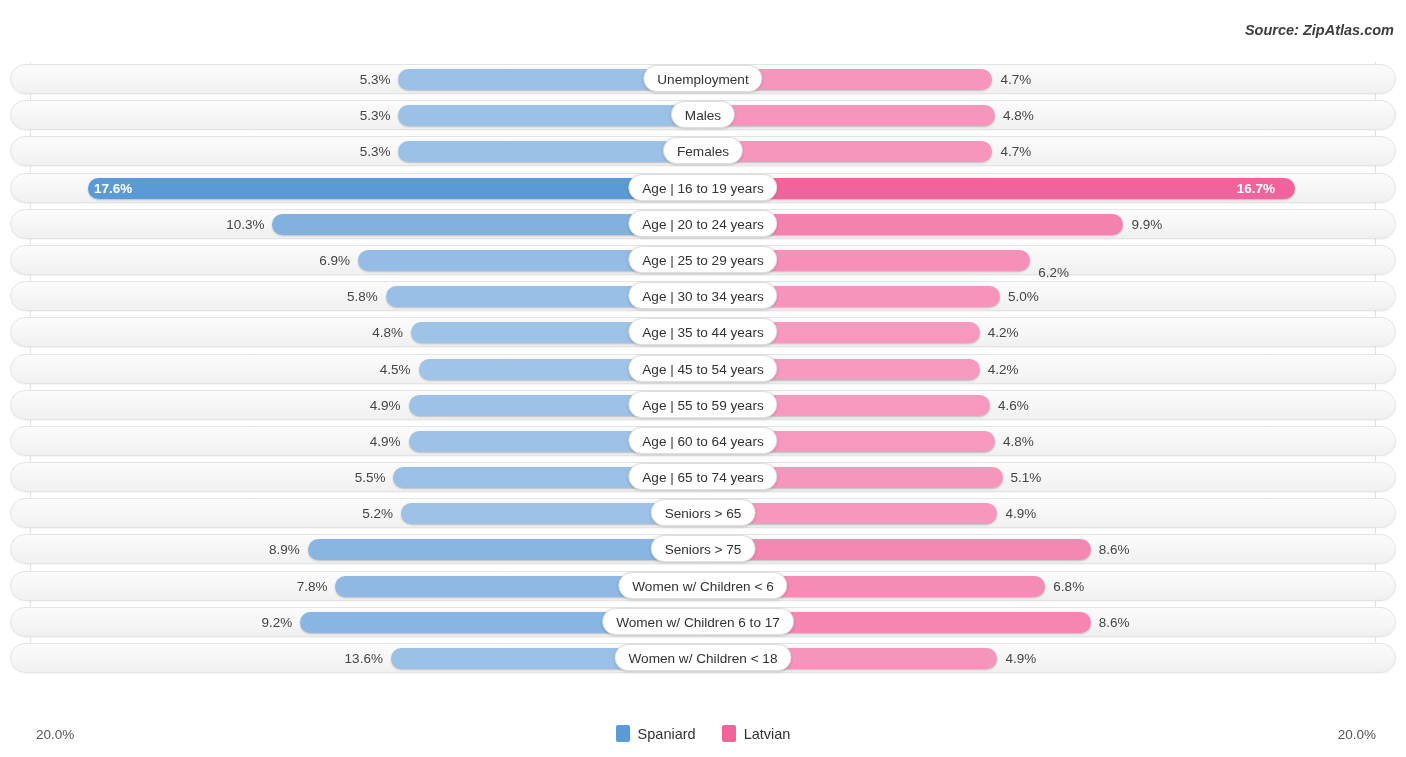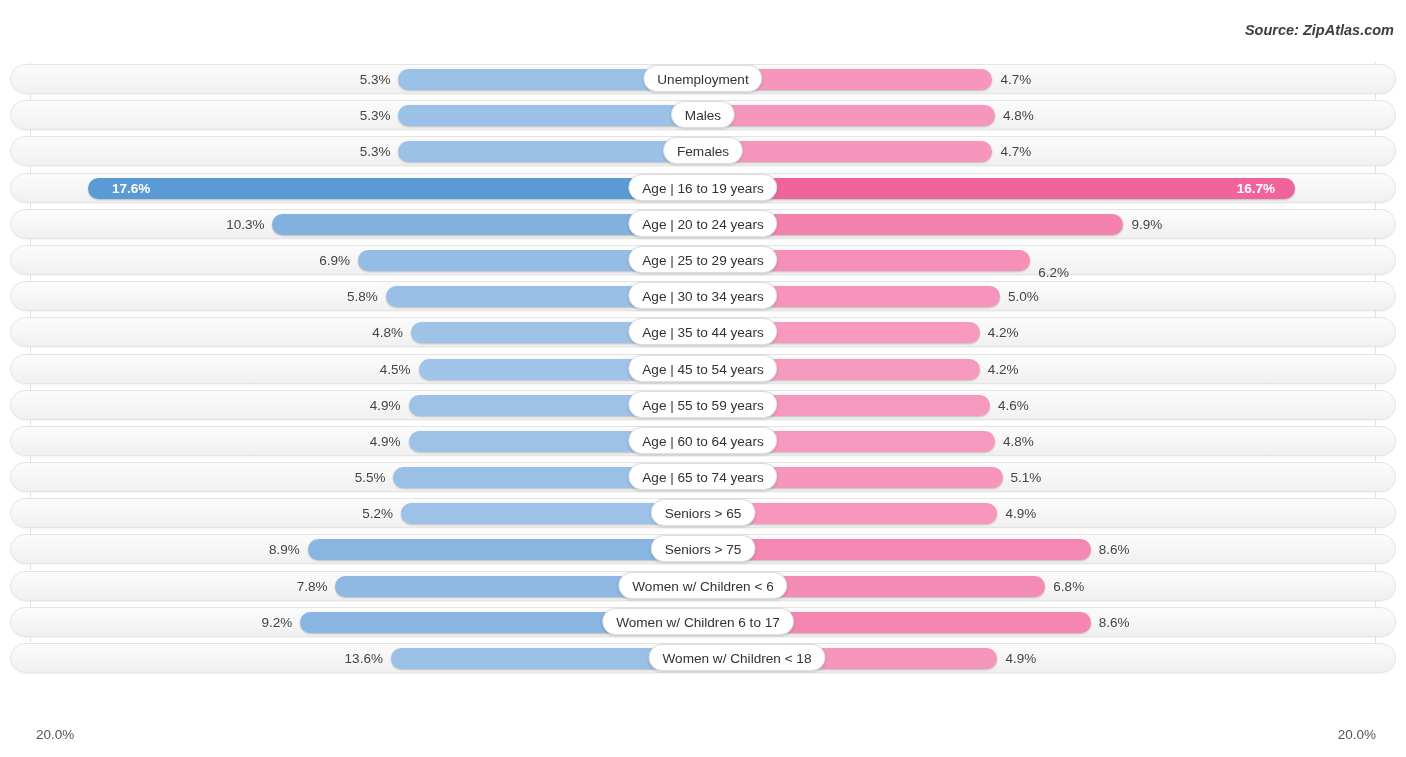--- a/index.html
+++ b/index.html
@@ -208,21 +208,21 @@
         <div class="bar left" style="left: 398.44px; width: 304.56px; background: rgb(156, 193, 230);"></div>
         <div class="bar right" style="left: 703px; width: 289.44px; background: rgb(247, 150, 189);"></div>
         <div class="val left" style="right: 1015.56px;">5.3%</div>
         <div class="val right" style="left: 1000.44px;">4.7%</div>
         <div class="pill" style="left: 703px;">Females</div>
       </div>
       <div class="row">
         <div class="track"></div>
         <div class="bar left" style="left: 88.48px; width: 614.52px; background: rgb(91, 155, 213);"></div>
         <div class="bar right" style="left: 703px; width: 591.84px; background: rgb(241, 100, 155);"></div>
-        <div class="val left inside" style="left: 112px;">17.6%</div>
+        <div class="val left inside" style="left: 94px;">17.6%</div>
         <div class="val right inside" style="left: 1236.84px;">16.7%</div>
         <div class="pill" style="left: 703px;">Age | 16 to 19 years</div>
       </div>
       <div class="row">
         <div class="track"></div>
         <div class="bar left" style="left: 272.44px; width: 430.56px; background: rgb(130, 177, 223);"></div>
         <div class="bar right" style="left: 703px; width: 420.48px; background: rgb(244, 130, 175);"></div>
         <div class="val left" style="right: 1141.56px;">10.3%</div>
         <div class="val right" style="left: 1131.48px;">9.9%</div>
         <div class="pill" style="left: 703px;">Age | 20 to 24 years</div>
@@ -314,21 +314,31 @@
         <div class="val left" style="right: 1113.84px;">9.2%</div>
         <div class="val right" style="left: 1098.72px;">8.6%</div>
         <div class="pill" style="left: 698px;">Women w/ Children 6 to 17</div>
       </div>
       <div class="row">
         <div class="track"></div>
         <div class="bar left" style="left: 390.88px; width: 312.12px; background: rgb(155, 192, 230);"></div>
         <div class="bar right" style="left: 703px; width: 294.48px; background: rgb(246, 149, 188);"></div>
         <div class="val left" style="right: 1023.12px;">13.6%</div>
         <div class="val right" style="left: 1005.48px;">4.9%</div>
-        <div class="pill" style="left: 737px;">Women w/ Children &lt; 18</div>
+        <div class="pill" style="left: 703px;">Women w/ Children &lt; 18</div>
       </div>
     </div>
 </div>
 
 <div id="footer">
   <div id="axis-left">20.0%</div>
   <div id="axis-right">20.0%</div>
+  <div id="legend">
+      <div class="legend-item">
+        <span class="legend-swatch" style="background: rgb(91, 155, 213);"></span>
+        <span>Spaniard</span>
+      </div>
+      <div class="legend-item">
+        <span class="legend-swatch" style="background: rgb(241, 100, 155);"></span>
+        <span>Latvian</span>
+      </div>
+    </div>
 </div>
 
 </body></html>

